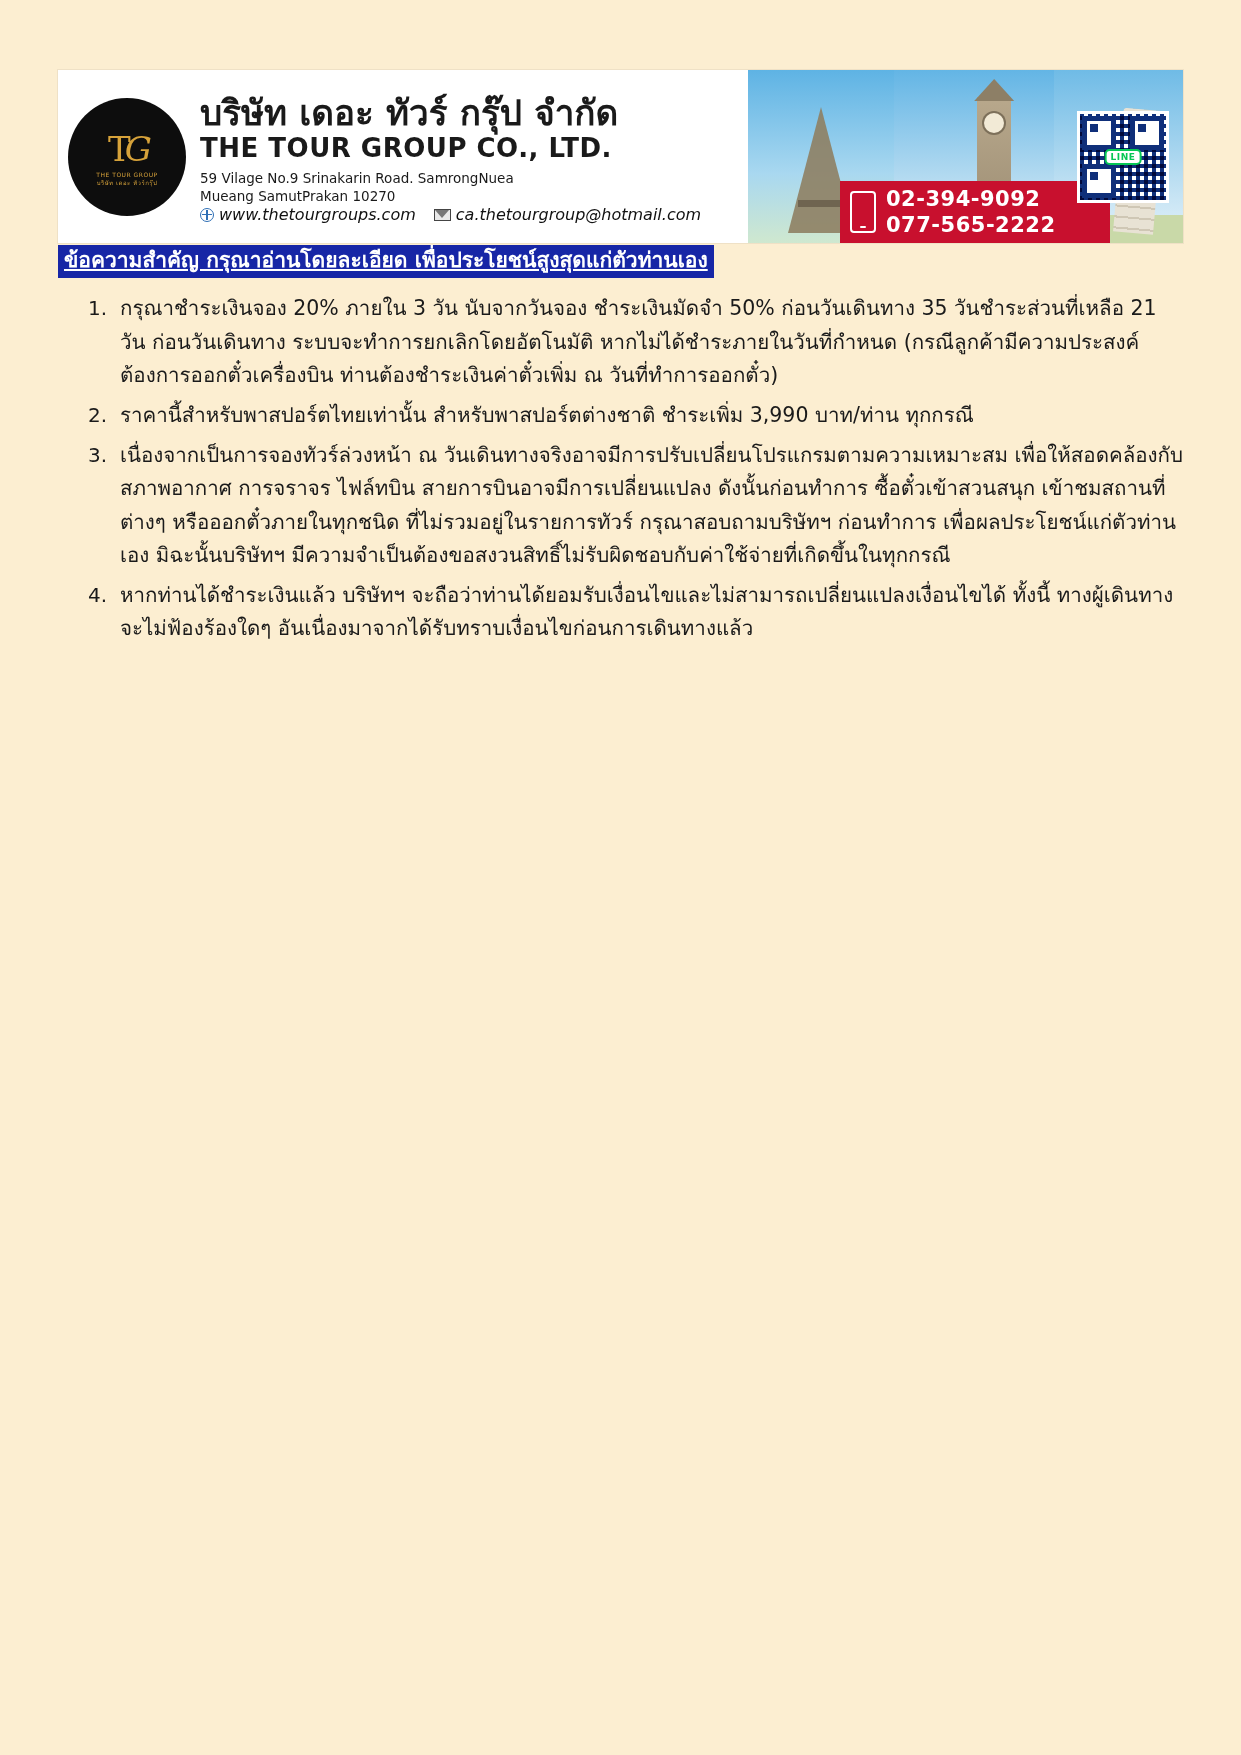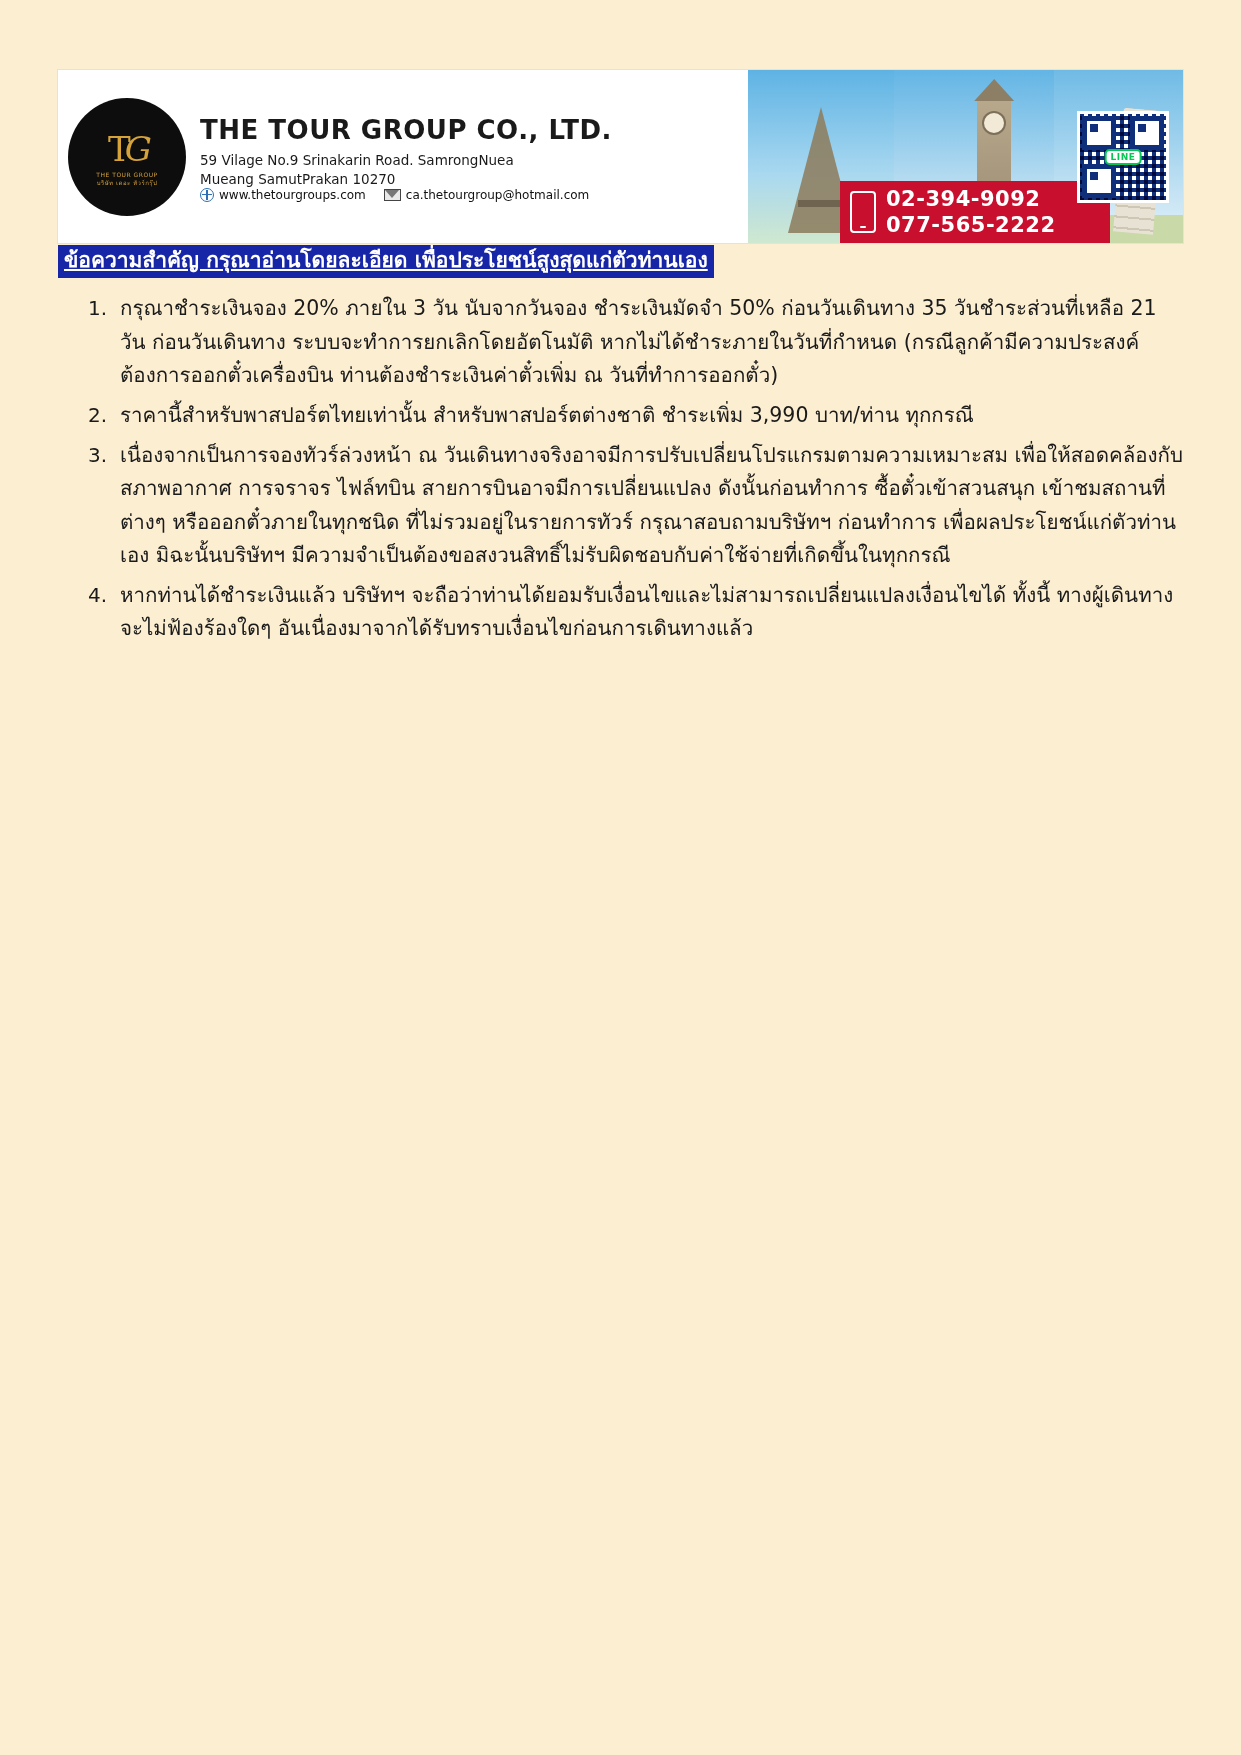--- a/index.html
+++ b/index.html
@@ -97,23 +97,24 @@
     font-size: 13.5px;
     font-weight: normal;
     color: #1a1a1a;
     line-height: 1.35;
     margin-top: 6px;
     white-space: nowrap;
   }
   .contact-row {
     display: flex;
     align-items: center;
-    font-size: 12px;
+    font-size: 16px;
     color: #111;
     white-space: nowrap;
+    font-style: italic;
   }
   .contact-row .globe-icon,
   .contact-row .mail-icon {
     display: inline-block;
     margin-right: 5px;
     line-height: 1;
   }
   .globe-icon {
     width: 14px; height: 14px;
     border-radius: 50%;
@@ -396,20 +397,21 @@
 
       <div class="logo">
         <div class="tg">T<span class="g">G</span></div>
         <div class="logo-sub">
           <span>THE TOUR GROUP</span><br>
           <span>บริษัท เดอะ ทัวร์กรุ๊ป</span>
         </div>
       </div>
 
       <div class="company-block">
+        <div class="company-th">บริษัท เดอะ ทัวร์ กรุ๊ป จำกัด</div>
         <div class="company-en">THE TOUR GROUP CO., LTD.</div>
         <div class="company-addr">
           <span>59 Vilage No.9 Srinakarin Road. SamrongNuea</span><br>
           <span>Mueang SamutPrakan 10270</span>
         </div>
         <div class="contact-row">
           <span class="globe-icon"></span>
           <span class="contact-url">www.thetourgroups.com</span>
           <span class="mail-icon"></span>
           <span>ca.thetourgroup@hotmail.com</span>

